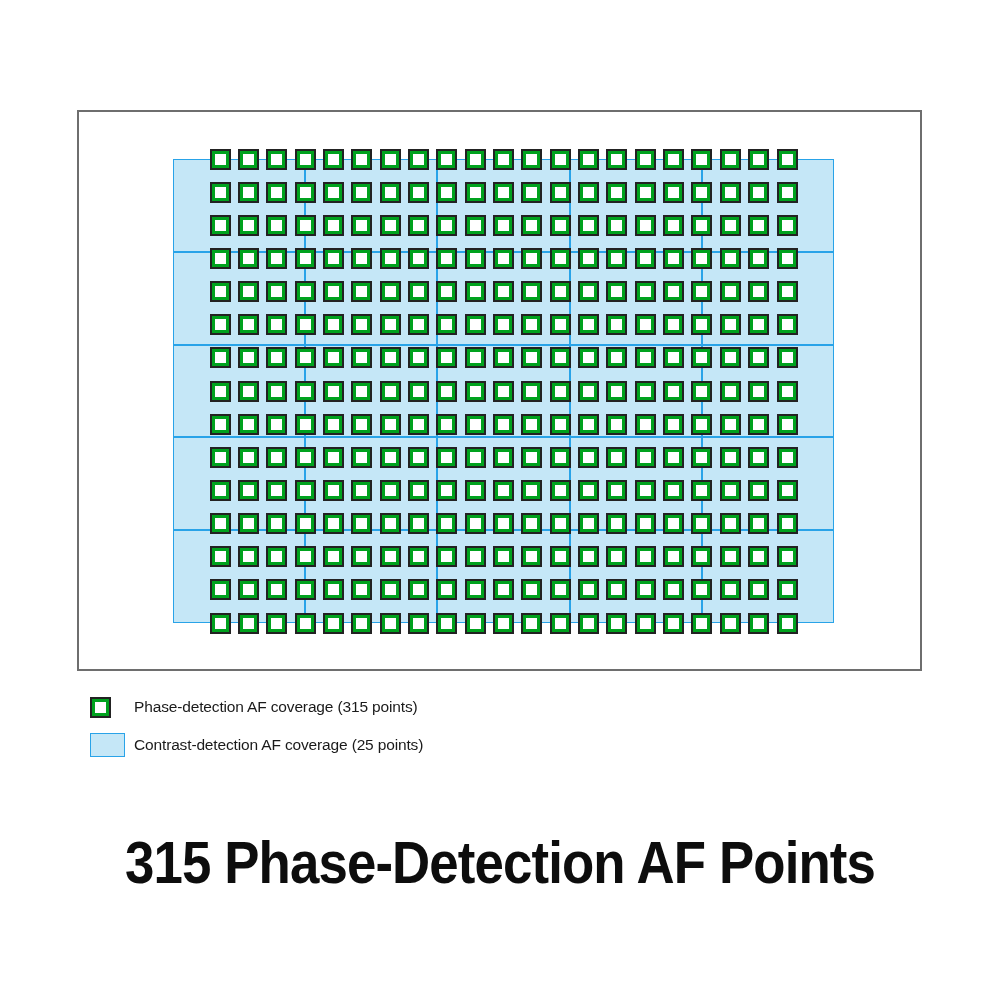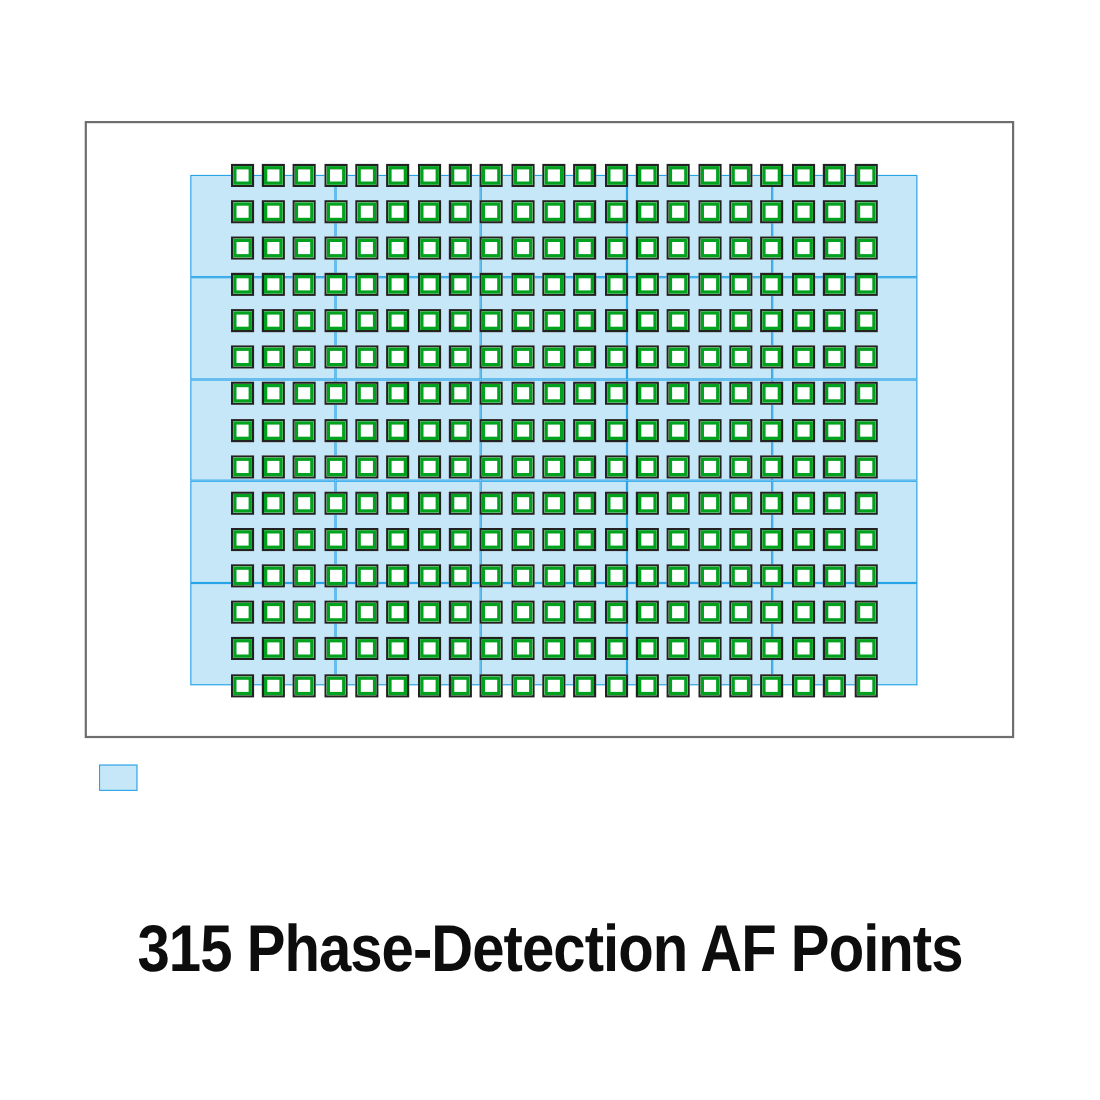--- a/index.html
+++ b/index.html
@@ -530,22 +530,29 @@
           <span class="phase-point" style="left: 614px;"></span>
         </div>
       </div>
 
   </div>
 
 </div>
 
 <div id="legend">
 
+  <div class="legend-row">
+    <span class="legend-swatch-wrap">
+      <span class="legend-swatch-phase"></span>
+    </span>
+    <span class="legend-label">Phase-detection AF coverage (315 points)</span>
+  </div>
 
   <div class="legend-row">
     <span class="legend-swatch-wrap">
       <span class="legend-swatch-contrast"></span>
     </span>
+    <span class="legend-label">Contrast-detection AF coverage (25 points)</span>
   </div>
 
 </div>
 
 <div id="headline">315 Phase-Detection AF Points</div>
 
 </body></html>

